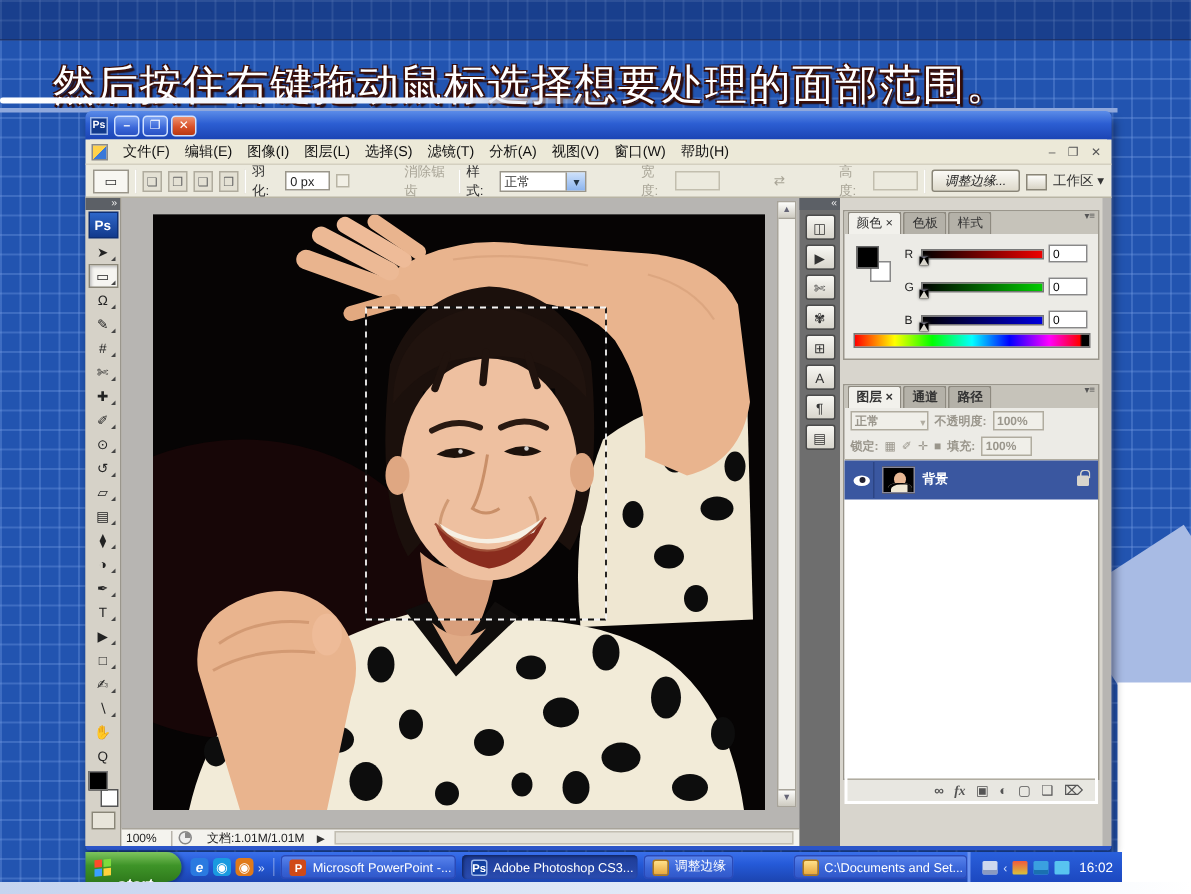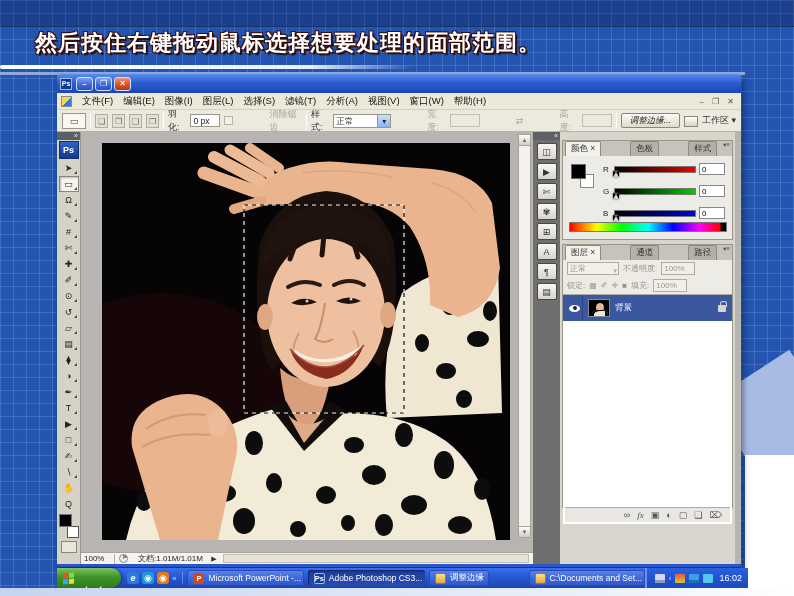--- a/index.html
+++ b/index.html
@@ -18,22 +18,22 @@
     background:rgba(5,18,60,.30); border-bottom:1px solid rgba(10,20,60,.5); }
   .deco-line-white { position:absolute; left:0; top:65px; width:413px; height:4px; border-radius:2px;
     background:linear-gradient(90deg, #ffffff, #e8eefb 75%, rgba(232,238,251,0)); }
   .deco-line-blue { position:absolute; left:0; top:72px; width:745px; height:3px; background:#8fa8dc; }
   .corner-white { position:absolute; left:745px; top:455px; width:49px; height:141px; background:#ffffff; }
   .corner-wedge { position:absolute; left:728px; top:368px; width:95px; height:96px; background:#a8bbe4;
     transform:rotate(-33deg); }
   .bottom-strip { position:absolute; left:0; top:588px; width:794px; height:8px;
     background:linear-gradient(90deg,#c5d4ef,#eef3fb 80%,#ffffff); }
 
-  .slide-title { position:absolute; left:35px; top:28px; width:720px;
-    font-size:22px; font-weight:bold; letter-spacing:1px; color:#ffffff;
+  .slide-title { position:absolute; left:35px; top:38px; width:720px;
+    font-size:28px; font-weight:normal; letter-spacing:1px; color:#ffffff;
     text-shadow:-1px -1px 0 #3a0e08, 1px -1px 0 #3a0e08, -1px 1px 0 #3a0e08, 2px 2px 1px #2a0a06; }
 
   
   #ps-window { position:absolute; left:57px; top:77px; width:684px; height:490px;
     border:3px solid #2b55c8; border-top:none; background:#ece9d8; border-radius:0 0 3px 3px;
     box-shadow:2px 3px 6px rgba(0,0,20,.45); }
   .titlebar { position:absolute; left:-3px; top:-3px; width:684px; height:19px;
     background:linear-gradient(#5b8ce8,#2c5ed2 45%,#1b44b4); border-radius:4px 4px 0 0;
     display:flex; align-items:center; padding:0 3px; }
   .titlebar .app-ico { width:12px; height:12px; background:#123a8c; border:1px solid #9db8ea;
@@ -112,21 +112,21 @@
   .st-track { flex:1; height:9px; margin:0 4px; background:#e4e2da; border:1px solid #c2beb2; }
 
   
   .iconstrip { position:absolute; left:476px; top:0; width:27px; height:432px; background:#6e6e6e; }
   .dockbtn { width:20px; height:17px; margin:3px auto 0; background:linear-gradient(#f8f7f3,#d8d5cc);
     border:1px solid #4a4a4a; border-radius:2px; font-size:9px; line-height:16px; text-align:center; color:#333; }
 
   
   .panels { position:absolute; left:503px; top:0; width:175px; height:432px; background:#d8d5cd; }
   .panel { position:absolute; left:2px; width:171px; background:#ecebe6; border:1px solid #9a968c; }
-  .panel-tabs { height:15px; background:#c6c3ba; display:flex; align-items:flex-end; padding-left:2px; position:relative;gap:28px; }
+  .panel-tabs { height:15px; background:#c6c3ba; display:flex; align-items:flex-end; padding-left:2px; position:relative; }
   .ptab { font-size:8.5px; padding:1px 5px; border:1px solid #8e8a80; border-bottom:none; background:#b4b1a8;
     color:#333; margin-right:1px; border-radius:2px 2px 0 0; white-space:nowrap; }
   .ptab.active { background:#f2f1ec; }
   .panel-mm { position:absolute; right:2px; top:1px; font-size:6.5px; color:#555; line-height:6px; text-align:right; }
 
   .colors-body { position:relative; height:80px; }
   .fg-swatch { position:absolute; left:8px; top:8px; width:15px; height:15px; background:#000; border:1px solid #666; z-index:2; }
   .bg-swatch { position:absolute; left:17px; top:18px; width:14px; height:14px; background:#fff; border:1px solid #888; }
   .chan-row { position:absolute; left:40px; height:14px; display:flex; align-items:center; gap:3px; }
   .chan-label { font-size:8px; color:#222; width:8px; }
@@ -446,21 +446,21 @@
               <span class="chan-label">B</span>
               <span class="chan-bar bar-b">
                   <span class="thumb"></span>
                 </span>
               <span class="chan-val">0</span>
             </div>
             <span class="spectrum"></span>
           </div>
         </div>
 
-        <div class="panel" style="top:112px; height:264px;">
+        <div class="panel" style="top:124px; height:264px;font-weight:bold;">
           <div class="panel-tabs">
             <span class="ptab active">图层 ×</span>
             <span class="ptab">通道</span>
             <span class="ptab">路径</span>
             <span class="panel-mm">▾≡</span>
           </div>
           <div class="layers-body">
             <div class="lrow">
               <span class="mini-combo">正常</span>
               <span>不透明度:</span>

